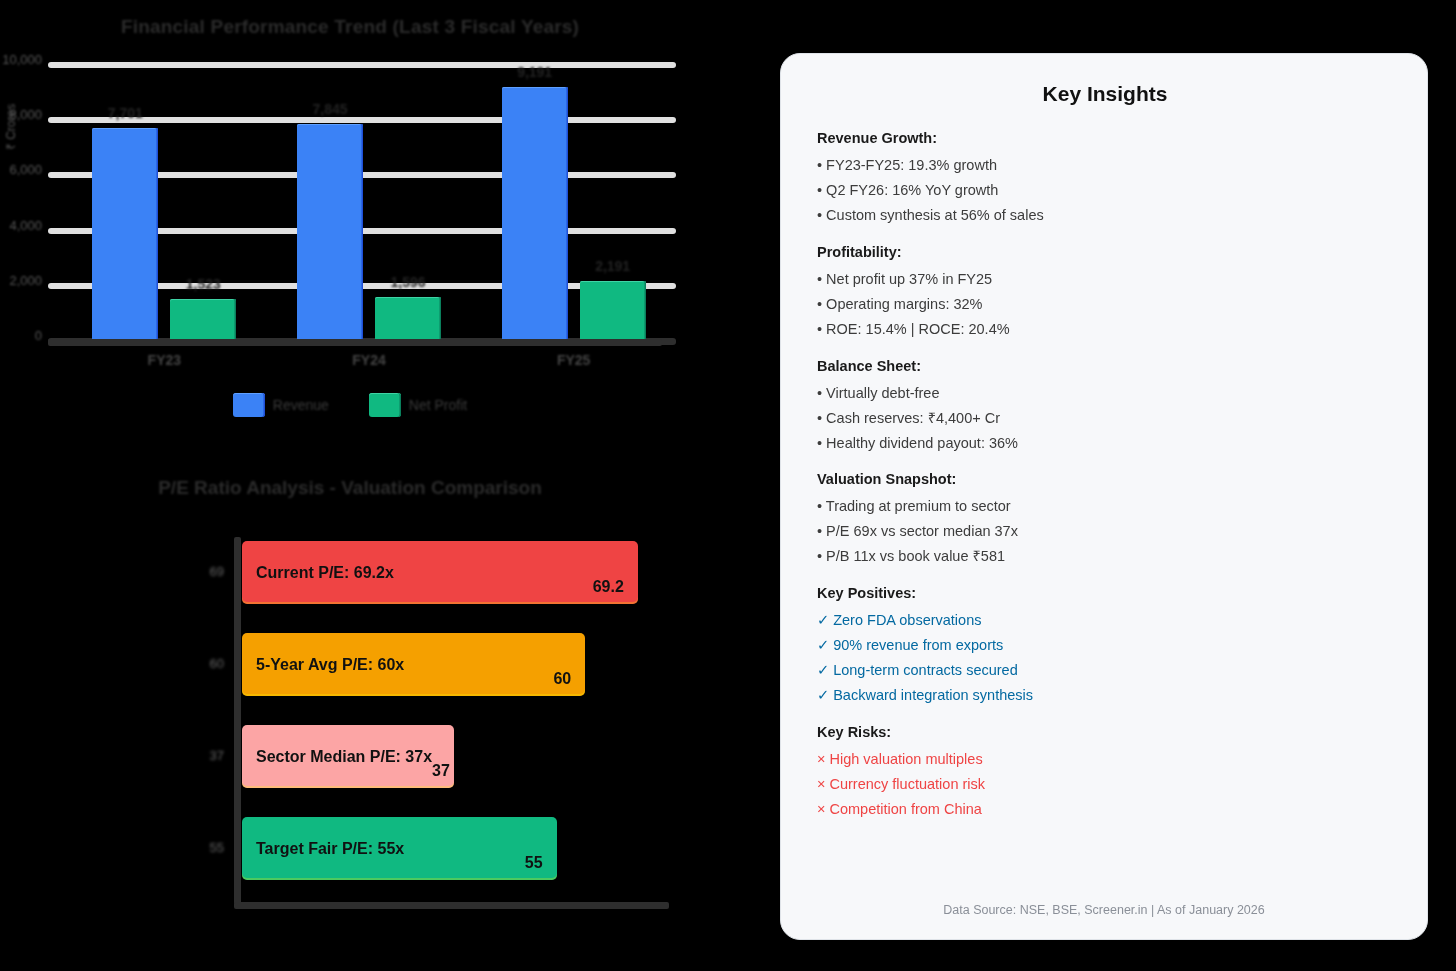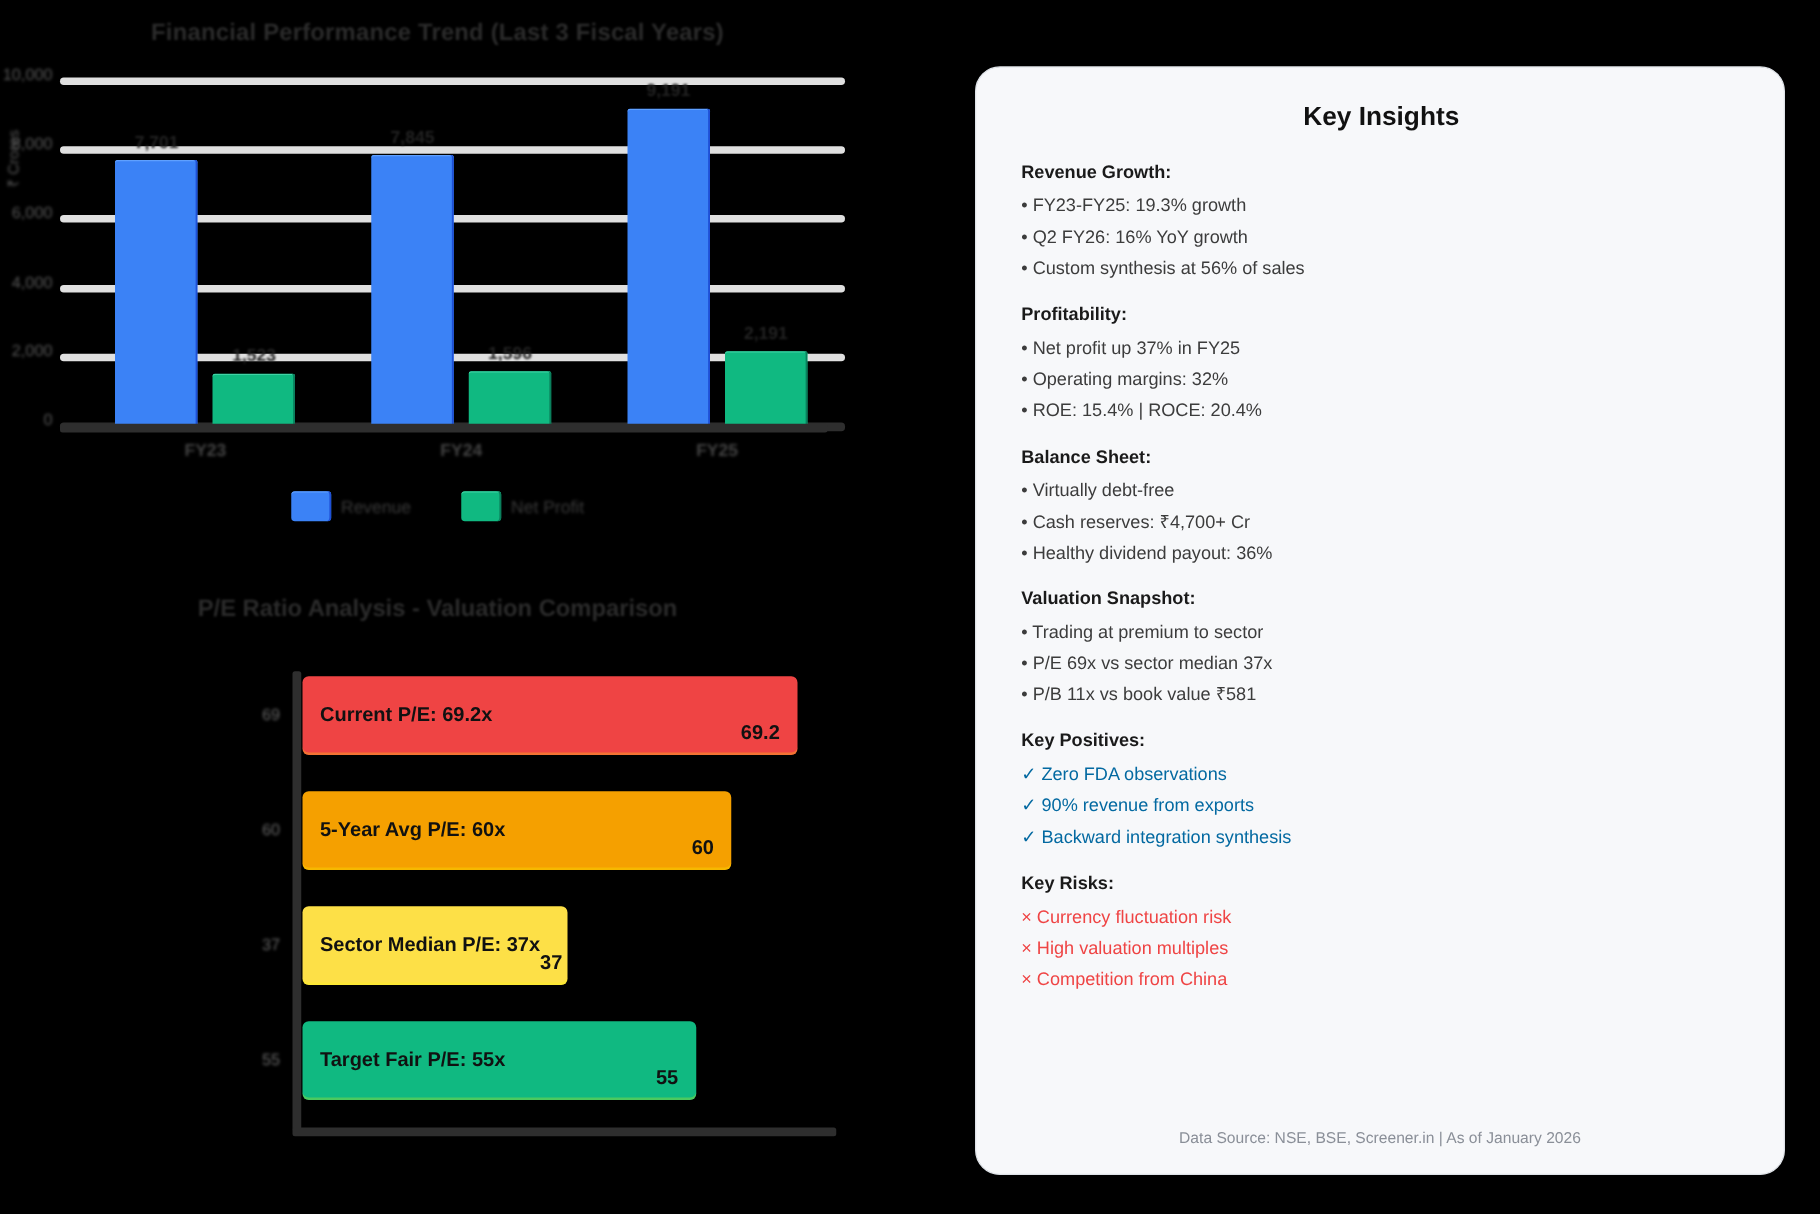--- a/index.html
+++ b/index.html
@@ -204,21 +204,21 @@
       <div class="c2-bar" style="top: 4px; width: 395.824px; background: rgb(239, 68, 68); box-shadow: rgba(255, 255, 0, 0.25) 0px -2px 0px inset;">
             <span class="c2-bar-text">Current P/E: 69.2x</span>
             <span class="c2-bar-val">69.2</span>
           </div>
           <div class="c2-ytick" style="top: 26.5px;">69</div>
           <div class="c2-bar" style="top: 96px; width: 343.2px; background: rgb(245, 160, 0); box-shadow: rgba(255, 255, 0, 0.25) 0px -2px 0px inset;">
             <span class="c2-bar-text">5-Year Avg P/E: 60x</span>
             <span class="c2-bar-val">60</span>
           </div>
           <div class="c2-ytick" style="top: 118.5px;">60</div>
-          <div class="c2-bar" style="top: 188px; width: 211.64px; background: #fde047; box-shadow: rgba(255, 255, 0, 0.25) 0px -2px 0px inset;">
+          <div class="c2-bar" style="top: 188px; width: 211.64px; background: #fca5a5; box-shadow: rgba(255, 255, 0, 0.25) 0px -2px 0px inset;">
             <span class="c2-bar-text">Sector Median P/E: 37x</span>
             <span class="c2-bar-val">37</span>
           </div>
           <div class="c2-ytick" style="top: 210.5px;">37</div>
           <div class="c2-bar" style="top: 280px; width: 314.6px; background: rgb(16, 185, 129); box-shadow: rgba(255, 255, 0, 0.25) 0px -2px 0px inset;">
             <span class="c2-bar-text">Target Fair P/E: 55x</span>
             <span class="c2-bar-val">55</span>
           </div>
           <div class="c2-ytick" style="top: 302.5px;">55</div>
         </div>
@@ -238,38 +238,39 @@
         </div>
         <div class="ins-group">
           <div class="ins-head">Profitability:</div>
           <div class="ins-line">• Net profit up 37% in FY25</div>
           <div class="ins-line">• Operating margins: 32%</div>
           <div class="ins-line">• ROE: 15.4% | ROCE: 20.4%</div>
         </div>
         <div class="ins-group">
           <div class="ins-head">Balance Sheet:</div>
           <div class="ins-line">• Virtually debt-free</div>
-          <div class="ins-line">• Cash reserves: ₹4,700+ Cr</div>
+          <div class="ins-line">• Cash reserves: ₹4,400+ Cr</div>
           <div class="ins-line">• Healthy dividend payout: 36%</div>
         </div>
         <div class="ins-group">
           <div class="ins-head">Valuation Snapshot:</div>
           <div class="ins-line">• Trading at premium to sector</div>
           <div class="ins-line">• P/E 69x vs sector median 37x</div>
           <div class="ins-line">• P/B 11x vs book value ₹581</div>
         </div>
         <div class="ins-group">
           <div class="ins-head">Key Positives:</div>
           <div class="ins-line pos">✓ Zero FDA observations</div>
           <div class="ins-line pos">✓ 90% revenue from exports</div>
+          <div class="ins-line pos">✓ Long-term contracts secured</div>
           <div class="ins-line pos">✓ Backward integration synthesis</div>
         </div>
         <div class="ins-group">
           <div class="ins-head">Key Risks:</div>
+          <div class="ins-line risk">× High valuation multiples</div>
           <div class="ins-line risk">× Currency fluctuation risk</div>
-          <div class="ins-line risk">× High valuation multiples</div>
           <div class="ins-line risk">× Competition from China</div>
         </div>
       </div>
     <div class="ins-footer">Data Source: NSE, BSE, Screener.in | As of January 2026</div>
   </div>
 
 </div>
 
 </body></html>

